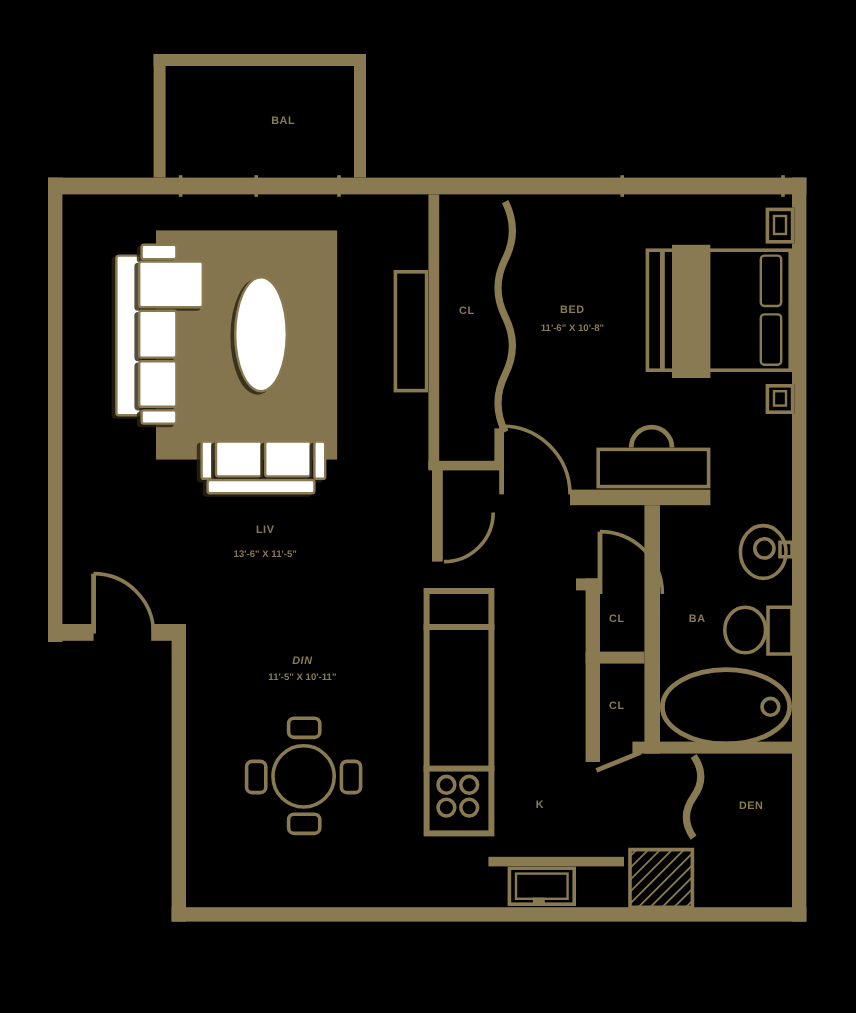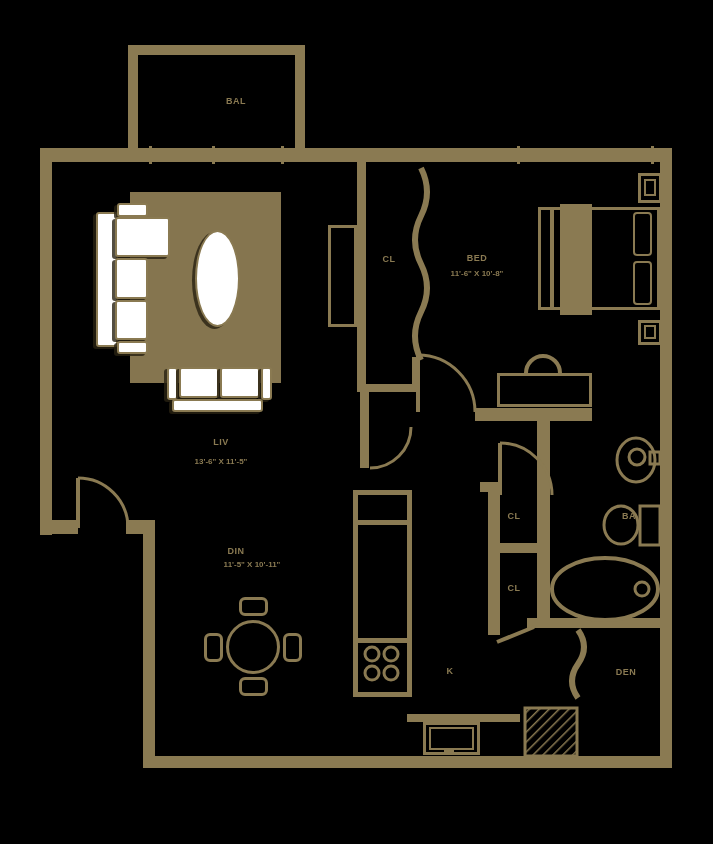--- a/index.html
+++ b/index.html
@@ -143,21 +143,21 @@
     </defs>
     <rect x="525" y="708" width="52" height="48" fill="url(#hatch)" stroke-width="3"></rect>
   </svg>
 
   <div class="label" style="left:216px;top:101px;padding-left:40px;">BAL</div>
   <div class="label" style="left:221px;top:442px;">LIV</div>
   <div class="label dims" style="left:221px;top:462px;">13'-6" X 11'-5"</div>
   <div class="label" style="left:389px;top:259px;">CL</div>
   <div class="label" style="left:477px;top:258px;">BED</div>
   <div class="label dims" style="left:477px;top:274px;">11'-6" X 10'-8"</div>
-  <div class="label" style="left:236px;top:551px;">DIN</div>
+  <div class="label" style="left:252px;top:551px;font-style:italic;">DIN</div>
   <div class="label dims" style="left:252px;top:565px;">11'-5" X 10'-11"</div>
   <div class="label" style="left:514px;top:516px;">CL</div>
-  <div class="label" style="left:581px;top:516px;margin-left:48px;">BA</div>
+  <div class="label" style="left:581px;top:516px;">BA</div>
   <div class="label" style="left:514px;top:588px;">CL</div>
   <div class="label" style="left:450px;top:671px;">K</div>
   <div class="label" style="left:626px;top:672px;">DEN</div>
 
 </div>
 
 </body></html>

